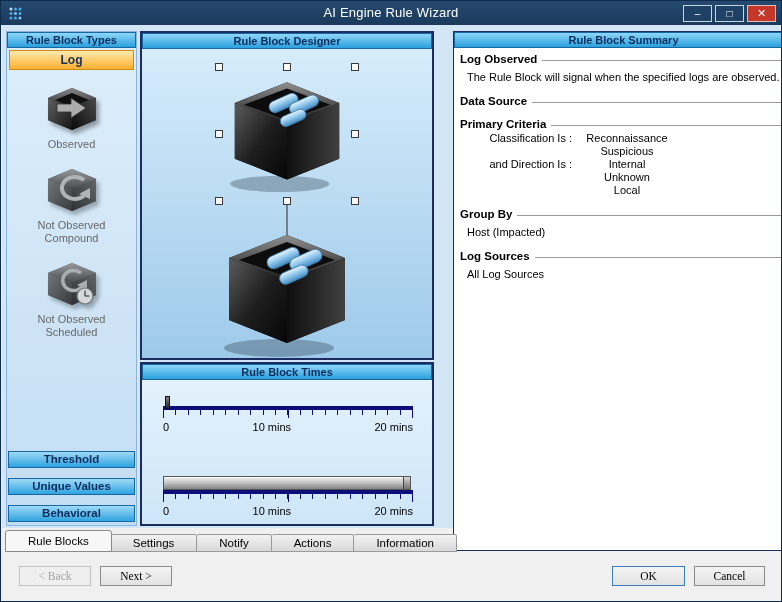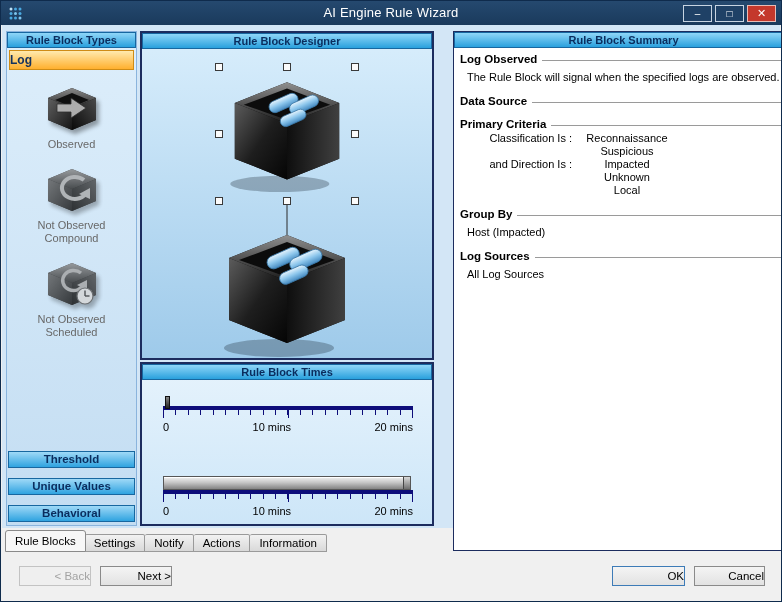--- a/index.html
+++ b/index.html
@@ -42,21 +42,21 @@
   
   .left-panel {
     position:absolute; left:5px; top:30px; width:131px; height:495px;
     background:linear-gradient(#ddeefb,#c3ddf2); border:1px solid #8ab4dd;
     display:flex; flex-direction:column;
   }
   .log-btn {
     margin:2px 2px 0 2px; height:20px;
     background:linear-gradient(#ffeaae,#ffb02e);
     border:1px solid #cf8c15; color:#13325e; font-weight:bold; font-size:12px;
-    text-align:left; line-height:18px; cursor:pointer;
+    text-align:center; line-height:18px; cursor:pointer;
   }
   .type-item { display:flex; flex-direction:column; align-items:center; margin-top:15px; cursor:pointer; }
   .type-item svg { filter: drop-shadow(3px 4px 2px rgba(0,0,0,.35)); }
   .type-item.dim svg { opacity:.82; }
   .type-label { margin-top:5px; color:#686868; font-size:11px; text-align:center; width:100px; line-height:13px; }
   .bottom-btns { margin-top:auto; display:flex; flex-direction:column; gap:10px; padding:1px 1px 3px 1px; }
   .blue-btn {
     height:17px; background:linear-gradient(#9fd9f7,#2fa3e0);
     border:1px solid #1767a0; color:#0a2d5e; font-weight:bold; font-size:11.5px;
     text-align:center; line-height:15px; cursor:pointer;
@@ -105,35 +105,35 @@
   .sec-head .rule { flex:1; height:1px; background:#9a9a9a; margin-left:5px; margin-top:2px; }
   .sec-line { padding-left:7px; line-height:13px; margin-top:6px; font-size:11px; }
   .crit { margin-top:2px; }
   .crit-row { display:grid; grid-template-columns:112px 110px; line-height:13px; font-size:11px; }
   .crit-label { text-align:right; white-space:pre; }
   .crit-value { text-align:center; }
 
   
   .tabs { position:absolute; left:4px; top:529px; display:flex; align-items:flex-end; height:22px; }
   .tab {
-    height:18px; padding:0 9px; background:linear-gradient(#f2f2f2,#d9d9d9);
+    height:18px; padding:0 22px; background:linear-gradient(#f2f2f2,#d9d9d9);
     border:1px solid #9a9a9a; border-left-width:0; border-radius:2px 2px 0 0;
     font-size:11.5px; line-height:17px; color:#000; cursor:pointer; white-space:nowrap;
   }
   .tab:first-child { border-left-width:1px; }
   .tab.active {
     height:22px; line-height:21px; background:#f7f7f7; border:1px solid #8a8a8a;
     position:relative; z-index:2; margin-right:-1px; border-radius:3px 3px 0 0;
   }
 
   
   .btn {
-    position:absolute; height:20px; font-size:11.5px; text-align:right; line-height:18px;
+    position:absolute; height:20px; font-size:11.5px; text-align:center; line-height:18px;
     background:linear-gradient(#f4f4f4,#e2e2e2); border:1px solid #8a8a8a; color:#000;
-    cursor:pointer; font-family:Liberation Sans, sans-serif;
+    cursor:pointer; font-family:Liberation Serif, serif;
   }
   .btn.disabled { color:#a3a3a3; background:#efefef; border-color:#c3c3c3; cursor:default; }
   #btn-back   { left:18px;  top:565px; width:72px; }
   #btn-next   { left:99px;  top:565px; width:72px; }
   #btn-ok     { left:611px; top:565px; width:73px; border:1px solid #3d7bb7; }
   #btn-cancel { left:693px; top:565px; width:71px; }
 </style>
 </head>
 <body>
 
@@ -345,21 +345,21 @@
           <div class="crit-row">
             <span class="crit-label">Classification Is :</span>
             <span class="crit-value">Reconnaissance</span>
           </div>
           <div class="crit-row">
             <span class="crit-label"></span>
             <span class="crit-value">Suspicious</span>
           </div>
           <div class="crit-row">
             <span class="crit-label">and Direction Is :</span>
-            <span class="crit-value">Impacted</span>
+            <span class="crit-value">Internal</span>
           </div>
           <div class="crit-row">
             <span class="crit-label"></span>
             <span class="crit-value">Unknown</span>
           </div>
           <div class="crit-row">
             <span class="crit-label"></span>
             <span class="crit-value">Local</span>
           </div>
         </div>

